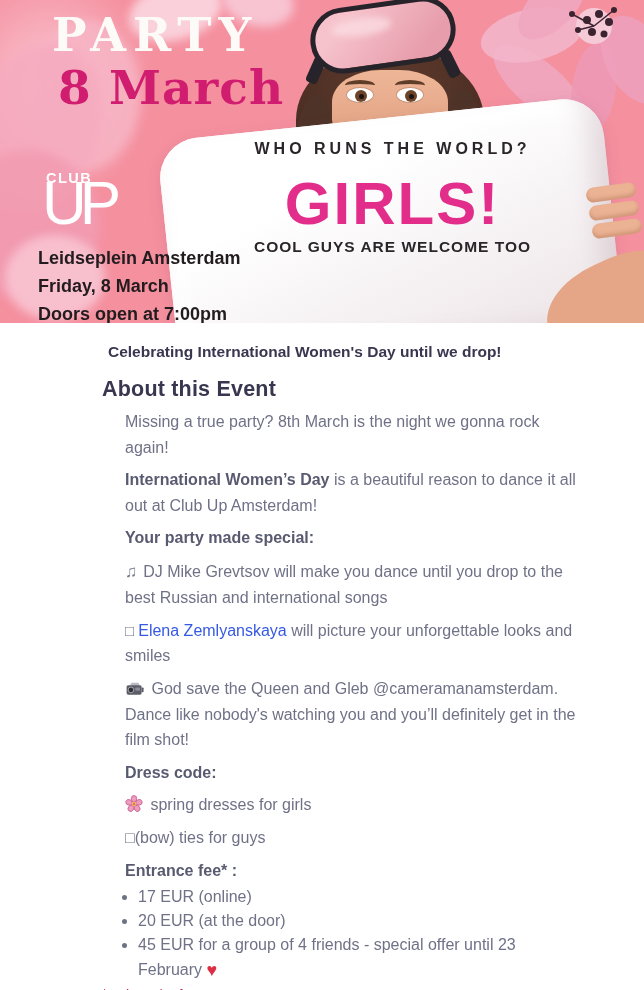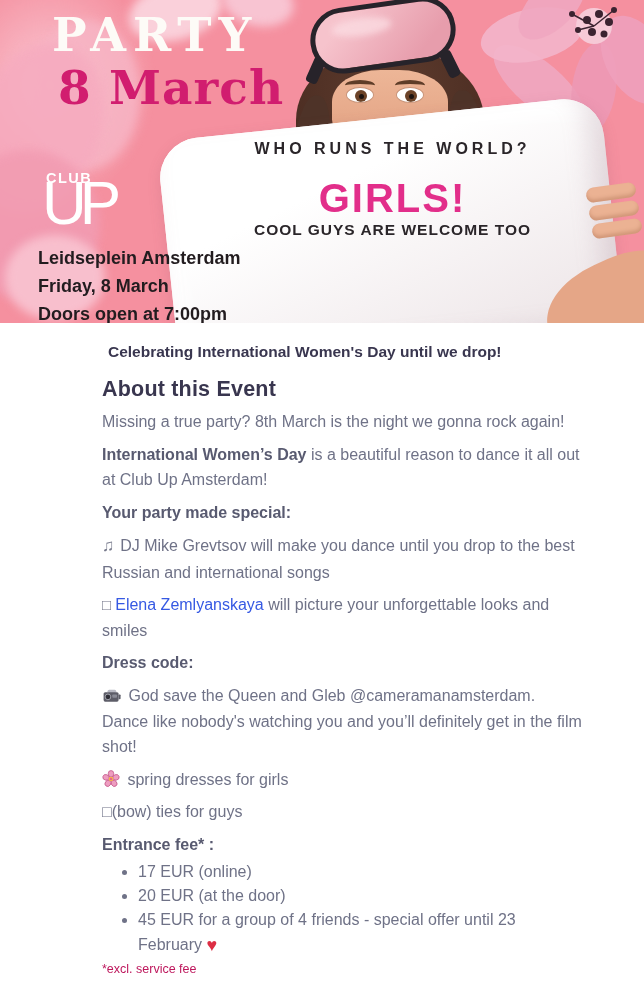--- a/index.html
+++ b/index.html
@@ -40,38 +40,38 @@
   .strap { position: absolute; width: 12px; height: 28px; background: #27232A; border-radius: 4px; }
   .strap.l { left: 310px; top: 56px; transform: rotate(24deg); }
   .strap.r { left: 444px; top: 50px; transform: rotate(-26deg); }
   
   .pillow { position: absolute; left: 168px; top: 118px; width: 446px; height: 248px;
     background: linear-gradient(160deg, #FFFFFF 30%, #EFE8EA 85%);
     border-radius: 40px; transform: rotate(-6deg);
     box-shadow: inset -14px -20px 26px rgba(170,135,150,.28), inset 12px 14px 20px rgba(255,255,255,.95), 0 4px 14px rgba(150,80,100,.18); }
   .pillow-text { position: absolute; left: 205px; top: 140px; width: 375px; text-align: center; }
   .pillow-line1 { font-size: 16px; font-weight: bold; letter-spacing: 4px; color: #2A2529; }
-  .pillow-girls { margin-top: 18px; font-size: 40px; font-weight: 800; letter-spacing: 2px; color: #E22E8A; }
+  .pillow-girls { margin-top: 11px; font-size: 60px; font-weight: 800; letter-spacing: 2px; color: #E22E8A; }
   .pillow-line3 { font-size: 15.5px; font-weight: 600; letter-spacing: 1px; color: #2A2529; }
   
   .finger { position: absolute; width: 50px; height: 15px; background: #EBB293; border-radius: 8px; transform: rotate(-8deg); box-shadow: inset 0 -3px 4px rgba(170,110,80,.4); }
   .f1 { left: 586px; top: 185px; } .f2 { left: 589px; top: 203px; } .f3 { left: 592px; top: 221px; }
   .arm { position: absolute; left: 545px; top: 258px; width: 150px; height: 95px; background: #E5A687; border-radius: 45%; transform: rotate(-24deg); }
   
   .party-title { position: absolute; left: 52px; top: 8px; font-family: "DejaVu Serif", serif; font-weight: bold; font-size: 46px; letter-spacing: 7px; color: #FDFBF7; }
   .march-title { position: absolute; left: 58px; top: 60px; font-family: "DejaVu Serif", serif; font-weight: bold; font-size: 47px; letter-spacing: 1px; color: #D11D6F; }
   .logo { position: absolute; left: 42px; top: 168px; width: 90px; height: 84px; color: #fff; }
   .logo-club { position: absolute; left: 4px; top: 2px; font-size: 14.5px; font-weight: 800; letter-spacing: 1.5px; }
   .logo-up { position: absolute; left: 0; top: 4px; font-size: 62px; font-weight: 400; letter-spacing: -7px; line-height: 1; }
   .venue { position: absolute; left: 38px; top: 245px; font-size: 18px; font-weight: bold; color: #221C1F; line-height: 1.55; }
   
   .content { padding: 10px 60px 0 102px; color: #6F7287; }
   .tagline { margin: 10px 0 0 6px; font-size: 15.5px; font-weight: bold; color: #39364F; }
   .about-h { margin-top: 16px; font-size: 21.5px; font-weight: bold; color: #39364F; letter-spacing: .2px; }
-  .content p.body { margin-top: 7px; font-size: 16px; line-height: 1.6; }
+  .content p.body { margin-top: 7px; font-size: 16px; line-height: 1.6; margin-left: 23px; }
   .strongline, .content strong { font-weight: bold; color: #585A70; }
   .link { color: #3659E3; text-decoration: none; cursor: pointer; }
   .glyph-notes { font-size: 17px; color: #787B8D; margin-right: 1px; }
   .tofu { font-size: 15px; }
   .icon-svg { vertical-align: -3px; margin-right: 3px; }
   .fee-list { margin: 2px 0 0; padding-left: 36px; }
   .fee-list li { font-size: 16px; line-height: 1.5; color: #6F7287; }
   .heart { color: #DD2E44; font-size: 18px; vertical-align: -1px; }
   .footnote { margin-top: 3px; font-size: 12.5px; color: #be185d; }
 </style>
@@ -169,29 +169,29 @@
     <p class="body">Missing a true party? 8th March is the night we gonna rock again!</p>
 
     <p class="body"><strong>International Women’s Day</strong><span> is a beautiful reason to dance it all out at Club Up Amsterdam!</span></p>
 
     <p class="body strongline">Your party made special:</p>
 
     <p class="body"><span class="glyph-notes">♫</span><span> DJ Mike Grevtsov will make you dance until you drop to the best Russian and international songs</span></p>
 
     <p class="body"><span class="tofu">□ </span><a class="link">Elena Zemlyanskaya</a><span> will picture your unforgettable looks and smiles</span></p>
 
-    <p class="body strongline">Dress code:</p>
-
     <p class="body"><svg class="icon-svg" width="19" height="15" viewBox="0 0 24 19">
           <rect x="7" y="1" width="11" height="4" rx="2" fill="#B9BAC4"></rect>
           <rect x="2" y="4" width="19" height="12" rx="2" fill="#5D5D68"></rect>
           <circle cx="7.5" cy="10" r="3.6" fill="#2F2F37" stroke="#A7A8B2" stroke-width="1.2"></circle>
           <rect x="13" y="7" width="6" height="4" rx="1" fill="#8A8B96"></rect>
           <rect x="21" y="7" width="2.5" height="6" rx="1" fill="#5D5D68"></rect>
         </svg><span> God save the Queen and Gleb @cameramanamsterdam. Dance like nobody's watching you and you’ll definitely get in the film shot!</span></p>
+
+    <p class="body strongline">Dress code:</p>
 
     <p class="body"><svg class="icon-svg" width="18" height="18" viewBox="0 0 20 20">
           <g stroke="#C15286" stroke-width="0.8">
             <ellipse cx="10" cy="4.2" rx="3.1" ry="3.6" fill="#EE9DC0"></ellipse>
             <ellipse cx="15.5" cy="8.2" rx="3.1" ry="3.6" fill="#EE9DC0" transform="rotate(72 15.5 8.2)"></ellipse>
             <ellipse cx="13.4" cy="14.8" rx="3.1" ry="3.6" fill="#EE9DC0" transform="rotate(144 13.4 14.8)"></ellipse>
             <ellipse cx="6.6" cy="14.8" rx="3.1" ry="3.6" fill="#EE9DC0" transform="rotate(-144 6.6 14.8)"></ellipse>
             <ellipse cx="4.5" cy="8.2" rx="3.1" ry="3.6" fill="#EE9DC0" transform="rotate(-72 4.5 8.2)"></ellipse>
           </g>
           <circle cx="10" cy="10" r="2.6" fill="#F3B14C"></circle>

